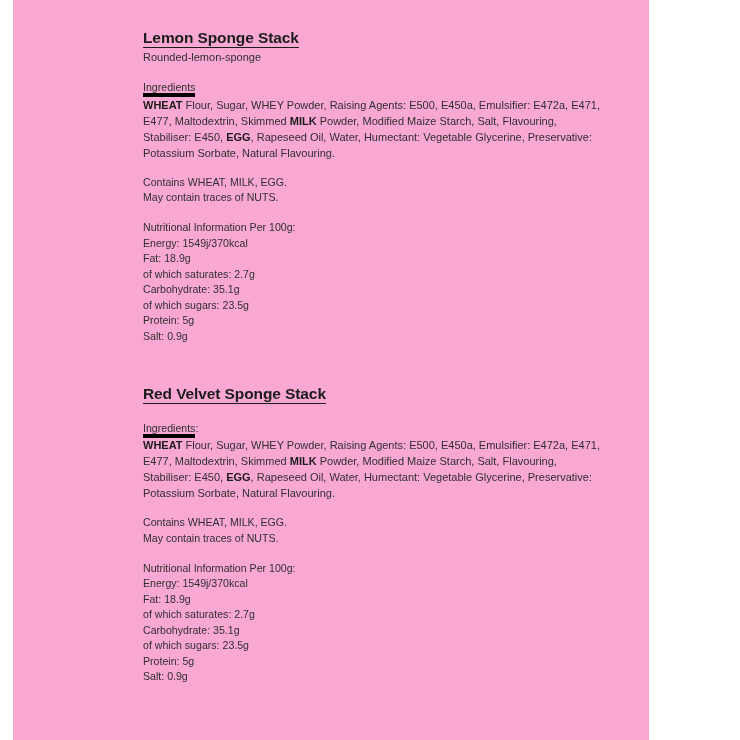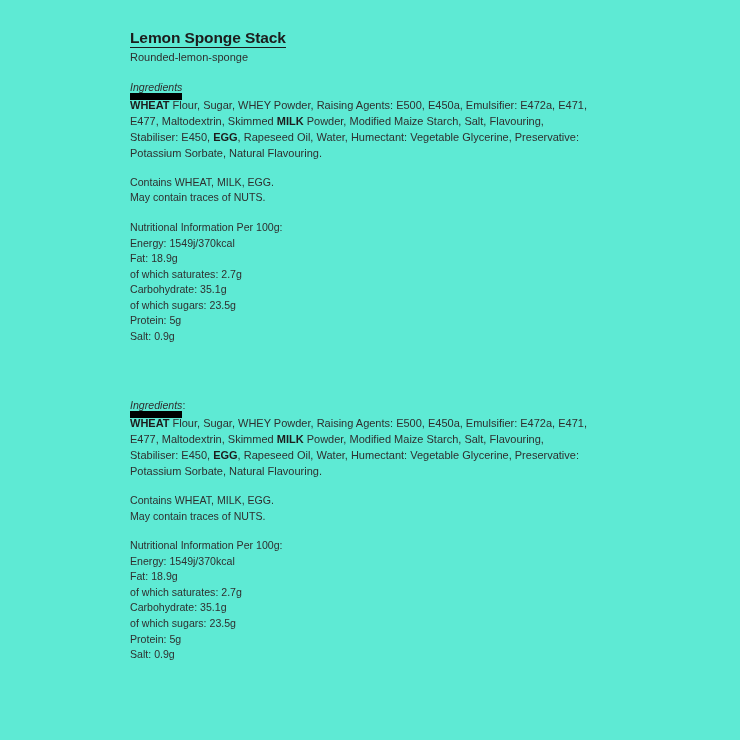--- a/index.html
+++ b/index.html
@@ -9,23 +9,24 @@
   body {
     width: 740px;
     height: 740px;
     background: #ffffff;
     font-family: "Liberation Sans", sans-serif;
     color: #2b2b2b;
     overflow: hidden;
   }
   .page {
     position: relative;
-    width: 740px;
+    width: 636px;
     height: 740px;
-    background: #5eead4;
+    background: #f9a8d4;
+    margin-left: 13px;
   }
   .content {
     position: absolute;
     left: 130px;
     top: 28px;
     width: 458px;
   }
   .product-section {
     margin-bottom: 0;
   }
@@ -54,22 +55,21 @@
   .block-gap {
     height: 14px;
   }
   .ingredients-label {
     font-size: 10.6px;
     color: #2f2f2f;
     margin: 0 0 1px 0;
     line-height: 1.45;
   }
   .ingredients-label .lbl {
-    border-bottom: 7px solid #000000;
-    font-style: italic;
+    border-bottom: 4px solid #000000;
   }
   .ingredients-body {
     font-size: 11px;
     color: #2f2f2f;
     margin: 0;
     line-height: 1.46;
     text-align: left;
   }
   .ingredients-body b {
     font-weight: bold;
@@ -106,20 +106,21 @@
         <div class="nutrition-line">Nutritional Information Per 100g:</div>
         <div class="nutrition-line">Energy: 1549j/370kcal</div>
         <div class="nutrition-line">Fat: 18.9g</div>
         <div class="nutrition-line">of which saturates: 2.7g</div>
         <div class="nutrition-line">Carbohydrate: 35.1g</div>
         <div class="nutrition-line">of which sugars: 23.5g</div>
         <div class="nutrition-line">Protein: 5g</div>
         <div class="nutrition-line">Salt: 0.9g</div>
       </div>
       <div class="product-section">
+        <div class="product-title"><span class="title-text">Red Velvet Sponge Stack</span></div>
         <div class="block-gap" style="height: 14px;"></div>
         <div class="ingredients-label"><span class="lbl">Ingredients</span><span>:</span></div>
         <div class="ingredients-body"><b>WHEAT</b><span> Flour, Sugar, WHEY Powder, Raising Agents: E500, E450a, Emulsifier: E472a, E471, E477, Maltodextrin, Skimmed </span><b>MILK</b><span> Powder, Modified Maize Starch, Salt, Flavouring, Stabiliser: E450, </span><b>EGG</b><span>, Rapeseed Oil, Water, Humectant: Vegetable Glycerine, Preservative: Potassium Sorbate, Natural Flavouring.</span></div>
         <div class="block-gap" style="height: 14px;"></div>
         <div class="allergen-line">Contains WHEAT, MILK, EGG.</div>
         <div class="allergen-line">May contain traces of NUTS.</div>
         <div class="block-gap" style="height: 14px;"></div>
         <div class="nutrition-line">Nutritional Information Per 100g:</div>
         <div class="nutrition-line">Energy: 1549j/370kcal</div>
         <div class="nutrition-line">Fat: 18.9g</div>

